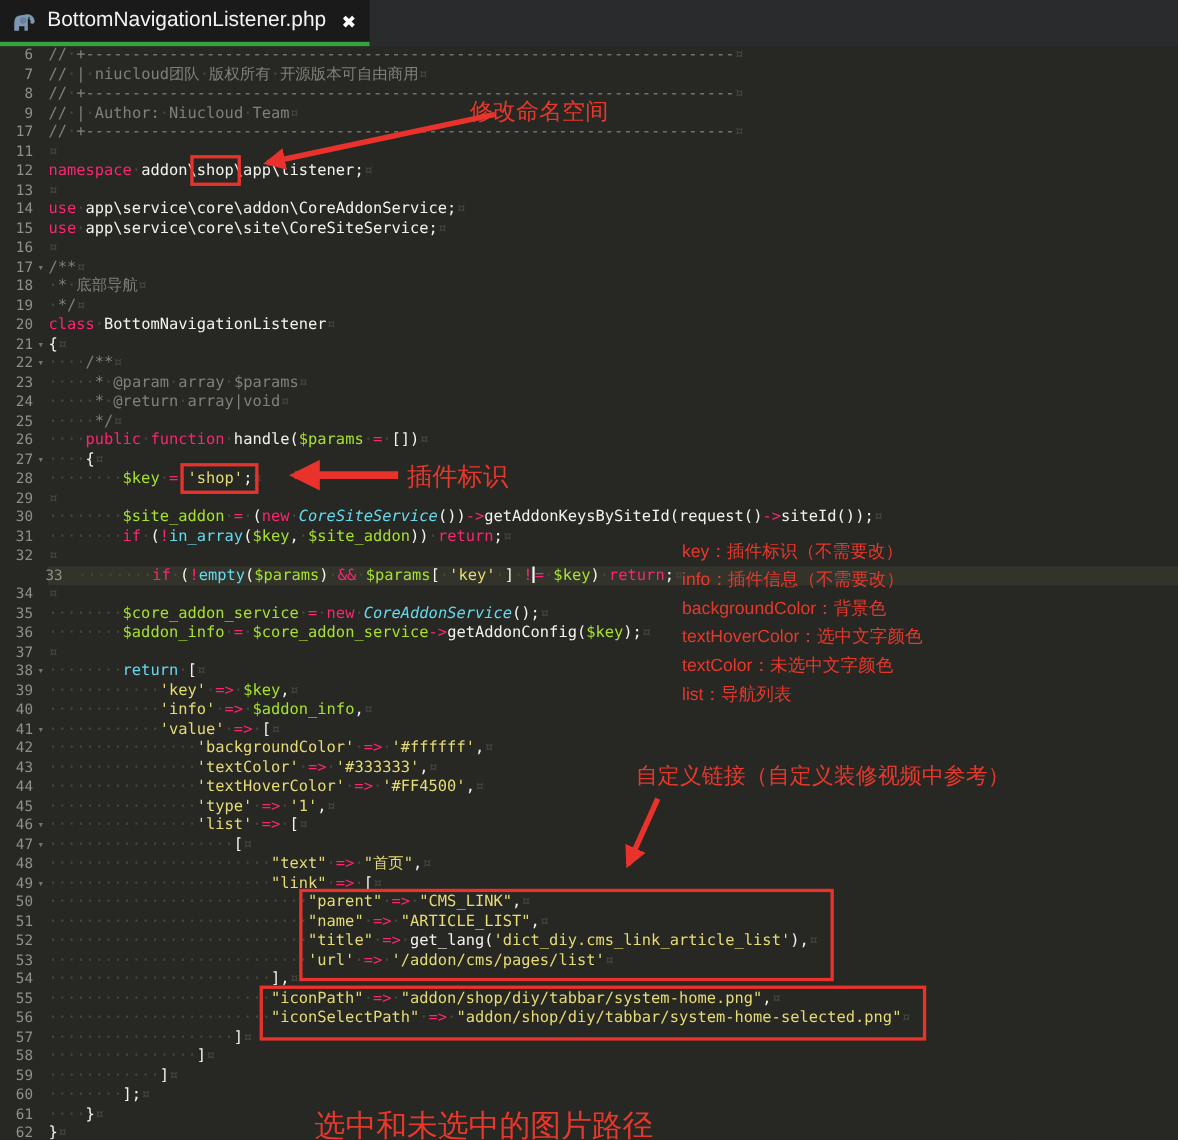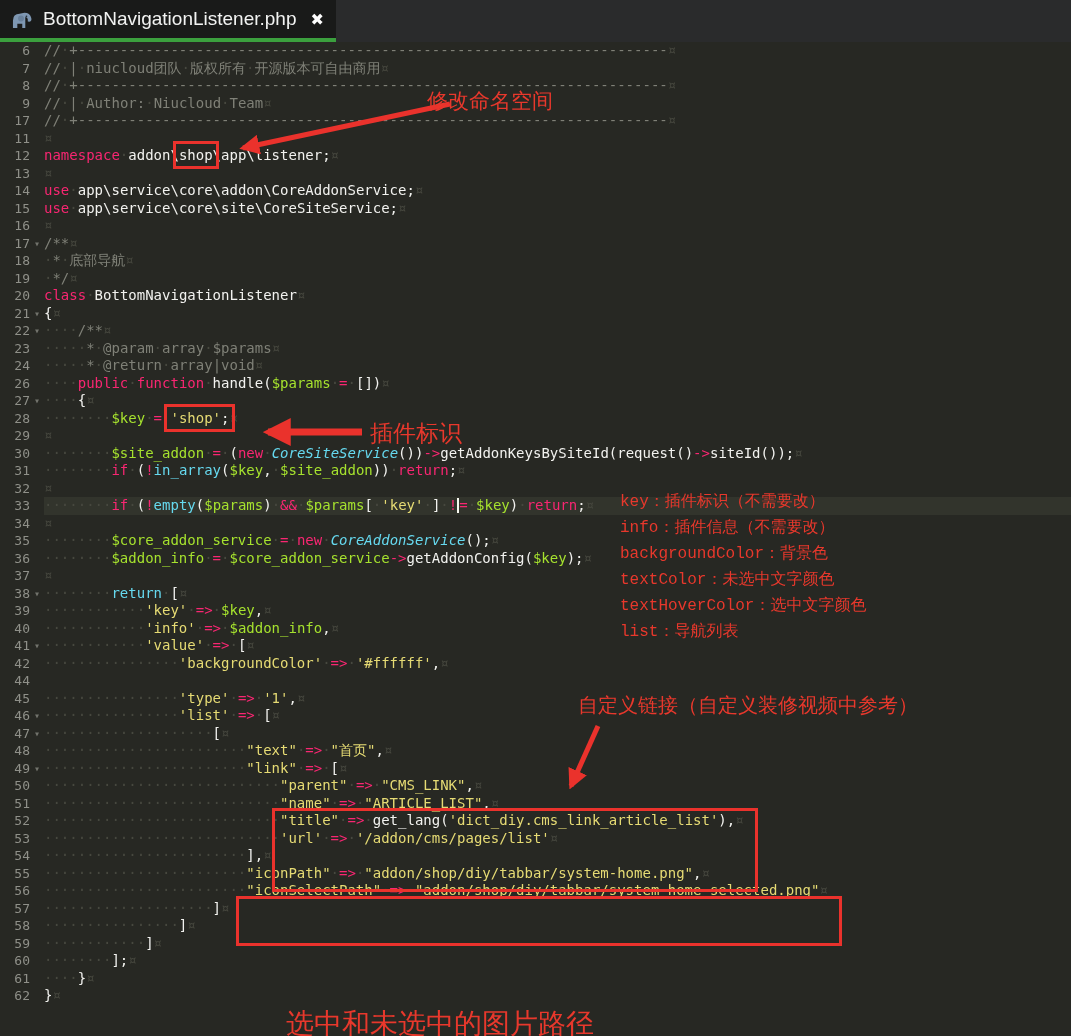--- a/index.html
+++ b/index.html
@@ -16,38 +16,38 @@
     display:flex;align-items:center;gap:10px;padding:0 10px;box-sizing:content-box;
   }
   .tab-title{color:#f2f3f2;font-family:"Liberation Sans",sans-serif;font-size:19px;white-space:nowrap;}
   .tab-close{color:#ffffff;font-size:16px;font-weight:bold;margin-left:4px;cursor:pointer;font-family:"DejaVu Sans",sans-serif;}
   
   #editor{
     position:absolute;left:0;top:42px;width:1071px;height:994px;overflow:hidden;
     font-size:14px;line-height:17.5px;
   }
   .line{display:flex;height:17.5px;white-space:pre;}
-  .line.cur{background:linear-gradient(to right,transparent 44px,#32342c 44px);}
+  .line.cur{background:linear-gradient(to right,transparent 44px,#32342c 44px);padding-left:27px;}
   .ln{width:30px;flex:none;text-align:right;color:#8f9089;font-size:13px;}
   .fold{width:14px;flex:none;text-align:center;color:#72736c;font-size:10px;line-height:17.5px;}
   .code{white-space:pre;}
   .tk-c{color:#7f8077}
   .tk-k{color:#f92672}
   .tk-s{color:#e6db74}
   .tk-v{color:#a6e22e}
   .tk-t{color:#66d9ef;font-style:italic}
   .tk-f{color:#66d9ef}
   .tk-p{color:#f2f2ef}
   .tk-w{color:#47483f}
   .tk-e{color:#47483f}
   .boxed{outline:3px solid #ea322c;outline-offset:3px;}
   .caret{display:inline-block;width:0;height:15px;border-left:2px solid #f8f8f0;vertical-align:-3px;}
   
   .ann{
-    position:absolute;color:#e8382c;font-family:Liberation Mono, monospace;
+    position:absolute;color:#e8382c;font-family:Liberation Sans, sans-serif;
     white-space:nowrap;z-index:30;pointer-events:none;
   }
   #ann-namespace{left:427px;top:87px;font-size:21px;}
   #ann-key{left:370px;top:418px;font-size:23px;}
   #legend{left:620px;top:489px;font-size:16px;line-height:26px;}
   #ann-customlink{left:578px;top:692px;font-size:20px;}
   #ann-iconpath{left:286px;top:1005px;font-size:28px;}
   .hlbox{position:absolute;border:3px solid #ea322c;z-index:25;pointer-events:none;}
   
   #box-link{left:calc(44px + 28ch - 8px);top:766px;width:calc(55ch + 16px);height:78px;}
@@ -85,38 +85,40 @@
       <div class="line"><span class="ln">15</span><span class="fold"></span><span class="code"><span class="tk-k">use</span><span class="tk-w">·</span><span class="tk-p">app\service\core\site\CoreSiteService;</span><span class="tk-e">¤</span></span></div>
       <div class="line"><span class="ln">16</span><span class="fold"></span><span class="code"><span class="tk-e">¤</span></span></div>
       <div class="line"><span class="ln">17</span><span class="fold">▾</span><span class="code"><span class="tk-c">/**</span><span class="tk-e">¤</span></span></div>
       <div class="line"><span class="ln">18</span><span class="fold"></span><span class="code"><span class="tk-w">·</span><span class="tk-c">*</span><span class="tk-w">·</span><span class="tk-c">底部导航</span><span class="tk-e">¤</span></span></div>
       <div class="line"><span class="ln">19</span><span class="fold"></span><span class="code"><span class="tk-w">·</span><span class="tk-c">*/</span><span class="tk-e">¤</span></span></div>
       <div class="line"><span class="ln">20</span><span class="fold"></span><span class="code"><span class="tk-k">class</span><span class="tk-w">·</span><span class="tk-p">BottomNavigationListener</span><span class="tk-e">¤</span></span></div>
       <div class="line"><span class="ln">21</span><span class="fold">▾</span><span class="code"><span class="tk-p">{</span><span class="tk-e">¤</span></span></div>
       <div class="line"><span class="ln">22</span><span class="fold">▾</span><span class="code"><span class="tk-w">····</span><span class="tk-c">/**</span><span class="tk-e">¤</span></span></div>
       <div class="line"><span class="ln">23</span><span class="fold"></span><span class="code"><span class="tk-w">·····</span><span class="tk-c">*</span><span class="tk-w">·</span><span class="tk-c">@param</span><span class="tk-w">·</span><span class="tk-c">array</span><span class="tk-w">·</span><span class="tk-c">$params</span><span class="tk-e">¤</span></span></div>
       <div class="line"><span class="ln">24</span><span class="fold"></span><span class="code"><span class="tk-w">·····</span><span class="tk-c">*</span><span class="tk-w">·</span><span class="tk-c">@return</span><span class="tk-w">·</span><span class="tk-c">array|void</span><span class="tk-e">¤</span></span></div>
+      <div class="line"><span class="ln">25</span><span class="fold"></span><span class="code"><span class="tk-w">·····</span><span class="tk-c">*/</span><span class="tk-e">¤</span></span></div>
       <div class="line"><span class="ln">26</span><span class="fold"></span><span class="code"><span class="tk-w">····</span><span class="tk-k">public</span><span class="tk-w">·</span><span class="tk-k">function</span><span class="tk-w">·</span><span class="tk-p">handle(</span><span class="tk-v">$params</span><span class="tk-w">·</span><span class="tk-k">=</span><span class="tk-w">·</span><span class="tk-p">[])</span><span class="tk-e">¤</span></span></div>
       <div class="line"><span class="ln">27</span><span class="fold">▾</span><span class="code"><span class="tk-w">····</span><span class="tk-p">{</span><span class="tk-e">¤</span></span></div>
       <div class="line"><span class="ln">28</span><span class="fold"></span><span class="code"><span class="tk-w">········</span><span class="tk-v">$key</span><span class="tk-w">·</span><span class="tk-k">=</span><span class="tk-w">·</span><span class="boxed"><span class="tk-s">'shop'</span><span class="tk-p">;</span></span><span class="tk-e">¤</span></span></div>
       <div class="line"><span class="ln">29</span><span class="fold"></span><span class="code"><span class="tk-e">¤</span></span></div>
       <div class="line"><span class="ln">30</span><span class="fold"></span><span class="code"><span class="tk-w">········</span><span class="tk-v">$site_addon</span><span class="tk-w">·</span><span class="tk-k">=</span><span class="tk-w">·</span><span class="tk-p">(</span><span class="tk-k">new</span><span class="tk-w">·</span><span class="tk-t">CoreSiteService</span><span class="tk-p">())</span><span class="tk-k">-&gt;</span><span class="tk-p">getAddonKeysBySiteId(request()</span><span class="tk-k">-&gt;</span><span class="tk-p">siteId());</span><span class="tk-e">¤</span></span></div>
       <div class="line"><span class="ln">31</span><span class="fold"></span><span class="code"><span class="tk-w">········</span><span class="tk-k">if</span><span class="tk-w">·</span><span class="tk-p">(</span><span class="tk-k">!</span><span class="tk-f">in_array</span><span class="tk-p">(</span><span class="tk-v">$key</span><span class="tk-p">,</span><span class="tk-w">·</span><span class="tk-v">$site_addon</span><span class="tk-p">))</span><span class="tk-w">·</span><span class="tk-k">return</span><span class="tk-p">;</span><span class="tk-e">¤</span></span></div>
       <div class="line"><span class="ln">32</span><span class="fold"></span><span class="code"><span class="tk-e">¤</span></span></div>
       <div class="line cur"><span class="ln">33</span><span class="fold"></span><span class="code"><span class="tk-w">········</span><span class="tk-k">if</span><span class="tk-w">·</span><span class="tk-p">(</span><span class="tk-k">!</span><span class="tk-f">empty</span><span class="tk-p">(</span><span class="tk-v">$params</span><span class="tk-p">)</span><span class="tk-w">·</span><span class="tk-k">&amp;&amp;</span><span class="tk-w">·</span><span class="tk-v">$params</span><span class="tk-p">[</span><span class="tk-w">·</span><span class="tk-s">'key'</span><span class="tk-w">·</span><span class="tk-p">]</span><span class="tk-w">·</span><span class="tk-k">!</span><span class="caret"></span><span class="tk-k">=</span><span class="tk-w">·</span><span class="tk-v">$key</span><span class="tk-p">)</span><span class="tk-w">·</span><span class="tk-k">return</span><span class="tk-p">;</span><span class="tk-e">¤</span></span></div>
       <div class="line"><span class="ln">34</span><span class="fold"></span><span class="code"><span class="tk-e">¤</span></span></div>
       <div class="line"><span class="ln">35</span><span class="fold"></span><span class="code"><span class="tk-w">········</span><span class="tk-v">$core_addon_service</span><span class="tk-w">·</span><span class="tk-k">=</span><span class="tk-w">·</span><span class="tk-k">new</span><span class="tk-w">·</span><span class="tk-t">CoreAddonService</span><span class="tk-p">();</span><span class="tk-e">¤</span></span></div>
       <div class="line"><span class="ln">36</span><span class="fold"></span><span class="code"><span class="tk-w">········</span><span class="tk-v">$addon_info</span><span class="tk-w">·</span><span class="tk-k">=</span><span class="tk-w">·</span><span class="tk-v">$core_addon_service</span><span class="tk-k">-&gt;</span><span class="tk-p">getAddonConfig(</span><span class="tk-v">$key</span><span class="tk-p">);</span><span class="tk-e">¤</span></span></div>
       <div class="line"><span class="ln">37</span><span class="fold"></span><span class="code"><span class="tk-e">¤</span></span></div>
       <div class="line"><span class="ln">38</span><span class="fold">▾</span><span class="code"><span class="tk-w">········</span><span class="tk-f">return</span><span class="tk-w">·</span><span class="tk-p">[</span><span class="tk-e">¤</span></span></div>
       <div class="line"><span class="ln">39</span><span class="fold"></span><span class="code"><span class="tk-w">············</span><span class="tk-s">'key'</span><span class="tk-w">·</span><span class="tk-k">=&gt;</span><span class="tk-w">·</span><span class="tk-v">$key</span><span class="tk-p">,</span><span class="tk-e">¤</span></span></div>
       <div class="line"><span class="ln">40</span><span class="fold"></span><span class="code"><span class="tk-w">············</span><span class="tk-s">'info'</span><span class="tk-w">·</span><span class="tk-k">=&gt;</span><span class="tk-w">·</span><span class="tk-v">$addon_info</span><span class="tk-p">,</span><span class="tk-e">¤</span></span></div>
       <div class="line"><span class="ln">41</span><span class="fold">▾</span><span class="code"><span class="tk-w">············</span><span class="tk-s">'value'</span><span class="tk-w">·</span><span class="tk-k">=&gt;</span><span class="tk-w">·</span><span class="tk-p">[</span><span class="tk-e">¤</span></span></div>
       <div class="line"><span class="ln">42</span><span class="fold"></span><span class="code"><span class="tk-w">················</span><span class="tk-s">'backgroundColor'</span><span class="tk-w">·</span><span class="tk-k">=&gt;</span><span class="tk-w">·</span><span class="tk-s">'#ffffff'</span><span class="tk-p">,</span><span class="tk-e">¤</span></span></div>
-      <div class="line"><span class="ln">44</span><span class="fold"></span></div>
+      <div class="line"><span class="ln">43</span><span class="fold"></span><span class="code"><span class="tk-w">················</span><span class="tk-s">'textColor'</span><span class="tk-w">·</span><span class="tk-k">=&gt;</span><span class="tk-w">·</span><span class="tk-s">'#333333'</span><span class="tk-p">,</span><span class="tk-e">¤</span></span></div>
+      <div class="line"><span class="ln">44</span><span class="fold"></span><span class="code"><span class="tk-w">················</span><span class="tk-s">'textHoverColor'</span><span class="tk-w">·</span><span class="tk-k">=&gt;</span><span class="tk-w">·</span><span class="tk-s">'#FF4500'</span><span class="tk-p">,</span><span class="tk-e">¤</span></span></div>
       <div class="line"><span class="ln">45</span><span class="fold"></span><span class="code"><span class="tk-w">················</span><span class="tk-s">'type'</span><span class="tk-w">·</span><span class="tk-k">=&gt;</span><span class="tk-w">·</span><span class="tk-s">'1'</span><span class="tk-p">,</span><span class="tk-e">¤</span></span></div>
       <div class="line"><span class="ln">46</span><span class="fold">▾</span><span class="code"><span class="tk-w">················</span><span class="tk-s">'list'</span><span class="tk-w">·</span><span class="tk-k">=&gt;</span><span class="tk-w">·</span><span class="tk-p">[</span><span class="tk-e">¤</span></span></div>
       <div class="line"><span class="ln">47</span><span class="fold">▾</span><span class="code"><span class="tk-w">····················</span><span class="tk-p">[</span><span class="tk-e">¤</span></span></div>
       <div class="line"><span class="ln">48</span><span class="fold"></span><span class="code"><span class="tk-w">························</span><span class="tk-s">"text"</span><span class="tk-w">·</span><span class="tk-k">=&gt;</span><span class="tk-w">·</span><span class="tk-s">"首页"</span><span class="tk-p">,</span><span class="tk-e">¤</span></span></div>
       <div class="line"><span class="ln">49</span><span class="fold">▾</span><span class="code"><span class="tk-w">························</span><span class="tk-s">"link"</span><span class="tk-w">·</span><span class="tk-k">=&gt;</span><span class="tk-w">·</span><span class="tk-p">[</span><span class="tk-e">¤</span></span></div>
       <div class="line"><span class="ln">50</span><span class="fold"></span><span class="code"><span class="tk-w">····························</span><span class="tk-s">"parent"</span><span class="tk-w">·</span><span class="tk-k">=&gt;</span><span class="tk-w">·</span><span class="tk-s">"CMS_LINK"</span><span class="tk-p">,</span><span class="tk-e">¤</span></span></div>
       <div class="line"><span class="ln">51</span><span class="fold"></span><span class="code"><span class="tk-w">····························</span><span class="tk-s">"name"</span><span class="tk-w">·</span><span class="tk-k">=&gt;</span><span class="tk-w">·</span><span class="tk-s">"ARTICLE_LIST"</span><span class="tk-p">,</span><span class="tk-e">¤</span></span></div>
       <div class="line"><span class="ln">52</span><span class="fold"></span><span class="code"><span class="tk-w">····························</span><span class="tk-s">"title"</span><span class="tk-w">·</span><span class="tk-k">=&gt;</span><span class="tk-w">·</span><span class="tk-p">get_lang(</span><span class="tk-s">'dict_diy.cms_link_article_list'</span><span class="tk-p">),</span><span class="tk-e">¤</span></span></div>
       <div class="line"><span class="ln">53</span><span class="fold"></span><span class="code"><span class="tk-w">····························</span><span class="tk-s">'url'</span><span class="tk-w">·</span><span class="tk-k">=&gt;</span><span class="tk-w">·</span><span class="tk-s">'/addon/cms/pages/list'</span><span class="tk-e">¤</span></span></div>
       <div class="line"><span class="ln">54</span><span class="fold"></span><span class="code"><span class="tk-w">························</span><span class="tk-p">],</span><span class="tk-e">¤</span></span></div>
@@ -133,22 +135,22 @@
   <div id="box-link" class="hlbox"></div>
   <div id="box-iconpath" class="hlbox"></div>
 </div>
 
 <div class="ann" id="ann-namespace">修改命名空间</div>
 <div class="ann" id="ann-key">插件标识</div>
 <div class="ann" id="legend">
     <div>key：插件标识（不需要改）</div>
     <div>info：插件信息（不需要改）</div>
     <div>backgroundColor：背景色</div>
+    <div>textHoverColor：选中文字颜色</div>
     <div>textColor：未选中文字颜色</div>
-    <div>textHoverColor：选中文字颜色</div>
     <div>list：导航列表</div>
   </div>
 <div class="ann" id="ann-customlink">自定义链接（自定义装修视频中参考）</div>
 <div class="ann" id="ann-iconpath">选中和未选中的图片路径</div>
 
 <svg id="arrows">
   <defs>
     <marker id="ah" viewBox="0 0 8 8" refX="6.5" refY="4" markerWidth="4" markerHeight="4" orient="auto">
       <path d="M0 0 L8 4 L0 8 Z" fill="#ea322c"></path>
     </marker>

